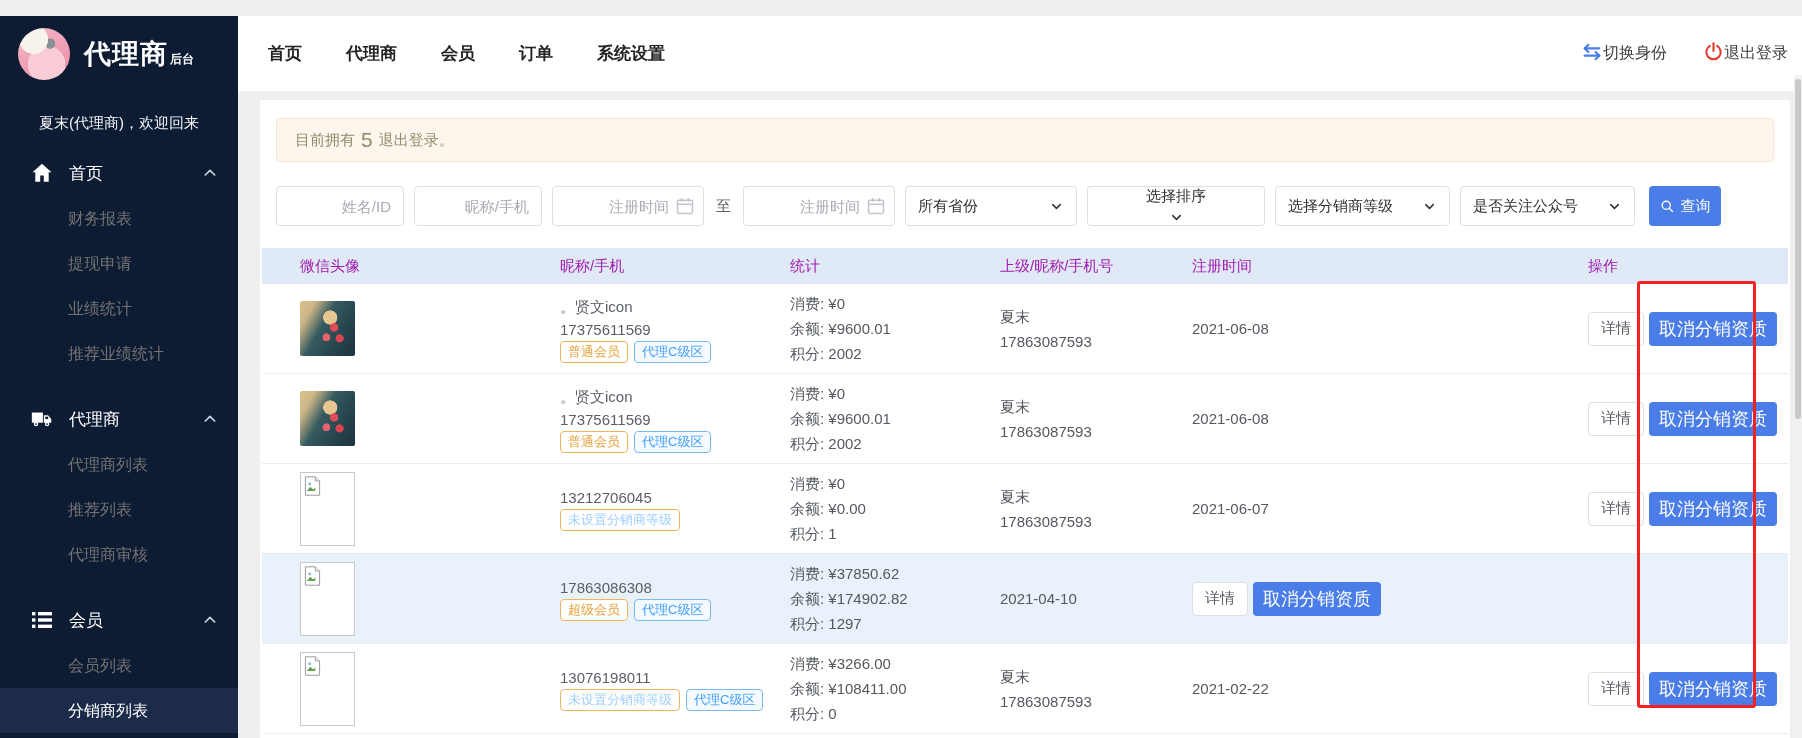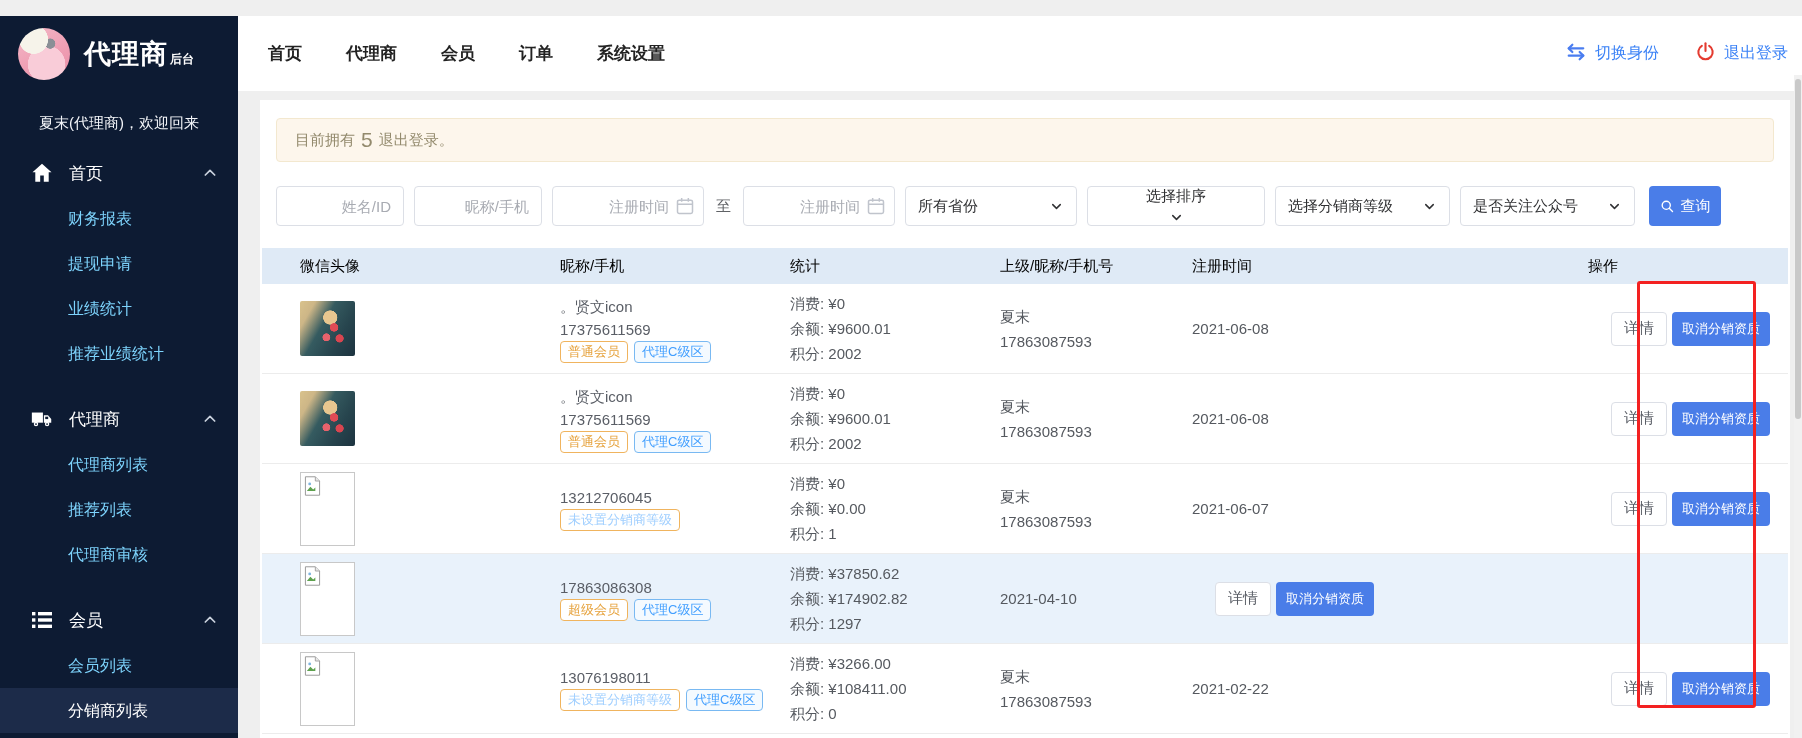--- a/index.html
+++ b/index.html
@@ -16,32 +16,32 @@
       radial-gradient(circle at 30% 22%, #f6f3ea 0 26%, rgba(0,0,0,0) 27%),
       radial-gradient(circle at 62% 30%, #8a8f96 0 10%, rgba(0,0,0,0) 11%),
       radial-gradient(circle at 55% 70%, #f9ccd8 0 40%, rgba(0,0,0,0) 41%),
       linear-gradient(150deg,#f3b9c8 0%,#ef9fb4 55%,#e98ca6 100%); }
   .logo-text { color:#fff; margin-left:14px; white-space:nowrap; }
   .logo-title { font-size:27px; font-weight:bold; letter-spacing:1px; }
   .logo-sub { font-size:12px; font-weight:bold; margin-left:2px; }
   .topnav { display:flex; align-items:center; gap:44px; margin-left:30px; }
   .topnav-item { font-size:17px; font-weight:600; color:#222; cursor:pointer; white-space:nowrap; }
   .top-actions { margin-left:auto; display:flex; align-items:center; gap:36px; padding-right:14px; }
-  .top-action { display:flex; align-items:center; gap:8px; font-size:16px; color:#3b82f6; cursor:pointer; white-space:nowrap; }
+  .top-action { display:flex; align-items:center; font-size:16px; color:#404040; cursor:pointer; white-space:nowrap; }
 
   
   .sidebar { position:absolute; left:0; top:84px; width:238px; height:663px; background:#0d1b33;
     padding-top:24px; z-index:2; }
   .welcome { height:30px; line-height:30px; text-align:center; color:#f2f4f8; font-size:15px; }
   .menu-group-header { display:flex; align-items:center; height:46px; padding:0 20px 0 30px;
     color:#fff; font-size:17px; cursor:pointer; }
   .menu-group-header .g-icon { width:24px; height:24px; margin-right:15px; flex:0 0 auto; }
   .menu-group-header .chev { margin-left:auto; width:16px; height:16px; }
   .mt12{margin-top:12px;} .mt20{margin-top:20px;}
-  .menu-sub-item { height:45px; line-height:45px; padding-left:68px; color:#7dd3fc;
+  .menu-sub-item { height:45px; line-height:45px; padding-left:68px; color:#737373;
     font-size:16px; cursor:pointer; }
   .menu-sub-item.active { background:#1c2b49; color:#fff; }
 
   
   .content-card { position:absolute; left:260px; top:100px; width:1530px; height:638px;
     background:#fff; }
   .alert { margin:18px 16px 0 16px; height:44px; background:#fdf6ec; border:1px solid #f3e8cf;
     border-radius:4px; display:flex; align-items:center; padding-left:18px;
     color:#938a6d; font-size:15px; }
   .alert .num { font-size:21px; margin:0 6px; }
@@ -60,21 +60,21 @@
     font-size:15px; color:#303133; cursor:pointer; }
   .w172{width:172px;} .w178{width:178px;flex-direction:column;} .w175{width:175px;}
   .search-btn { margin-left:4px; width:72px; height:40px; background:#4a7de8; border:none;
     border-radius:4px; color:#fff; font-size:15px; display:flex; align-items:center;
     justify-content:center; gap:6px; cursor:pointer; font-family:inherit; }
 
   
   .table { margin:22px 2px 0 2px; }
   .t-grid { display:grid; grid-template-columns:298px 230px 210px 192px 396px 200px; align-items:center; }
   .t-head { background:#dfeaf6; height:36px; }
-  .t-head .t-cell { font-size:15px; color:#000000; }
+  .t-head .t-cell { font-size:15px; color:#a21caf; }
   .t-cell { padding-left:0; }
   .c1 { padding-left:38px; }
   .t-row { height:90px; border-bottom:1px solid #ececec; background:#fff; }
   .t-row.stripe { background:#e9f2fb; }
   .avatar-photo { width:55px; height:55px; border-radius:2px;
     background:
       radial-gradient(circle at 62% 48%, #e04b55 0 9%, rgba(0,0,0,0) 10%),
       radial-gradient(circle at 48% 66%, #e8626c 0 8%, rgba(0,0,0,0) 9%),
       radial-gradient(circle at 72% 68%, #d94550 0 7%, rgba(0,0,0,0) 8%),
       radial-gradient(circle at 55% 30%, #e8c68f 0 14%, rgba(0,0,0,0) 15%),
@@ -87,23 +87,23 @@
   .badge { font-size:13px; line-height:20px; padding:0 7px; border-radius:4px; border:1px solid;
     white-space:nowrap; background:#fff; }
   .badge.orange { color:#e6a23c; border-color:#f0b45e; }
   .badge.blue { color:#409eff; border-color:#79b9f2; background:#f4faff; }
   .badge.muted { color:#a0cfff; border-color:#f0b45e; }
   .stat-line { font-size:15px; color:#55595f; line-height:25px; }
   .parent-line { font-size:15px; color:#55595f; line-height:25px; }
   .date-cell { font-size:15px; color:#55595f; }
   .action-cell { display:flex; gap:5px; align-items:center; }
   .btn-detail { height:34px; padding:0 12px; background:#fff; border:1px solid #dcdfe6;
-    border-radius:4px; font-size:15px; color:#5a5e66; cursor:pointer; font-family:inherit;margin-left:23px; }
+    border-radius:4px; font-size:15px; color:#5a5e66; cursor:pointer; font-family:inherit; }
   .btn-cancel { height:34px; padding:0 10px; background:#4a7de8; border:none; border-radius:4px;
-    font-size:13px; color:#fff; cursor:pointer; font-family:inherit; white-space:nowrap; }
+    font-size:18px; color:#fff; cursor:pointer; font-family:inherit; white-space:nowrap; }
 
   .red-annotation { position:absolute; left:1637px; top:281px; width:119px; height:427px;
     border:3px solid #f32121; border-radius:3px; z-index:6; pointer-events:none; }
 
   .scrollbar { position:absolute; right:0; top:75px; width:8px; height:663px; background:#f1f1f1; z-index:7; }
   .scroll-thumb { position:absolute; left:1px; top:4px; width:6px; height:340px; background:#c9c9c9; border-radius:3px; }
 </style>
 </head>
 <body>
 

